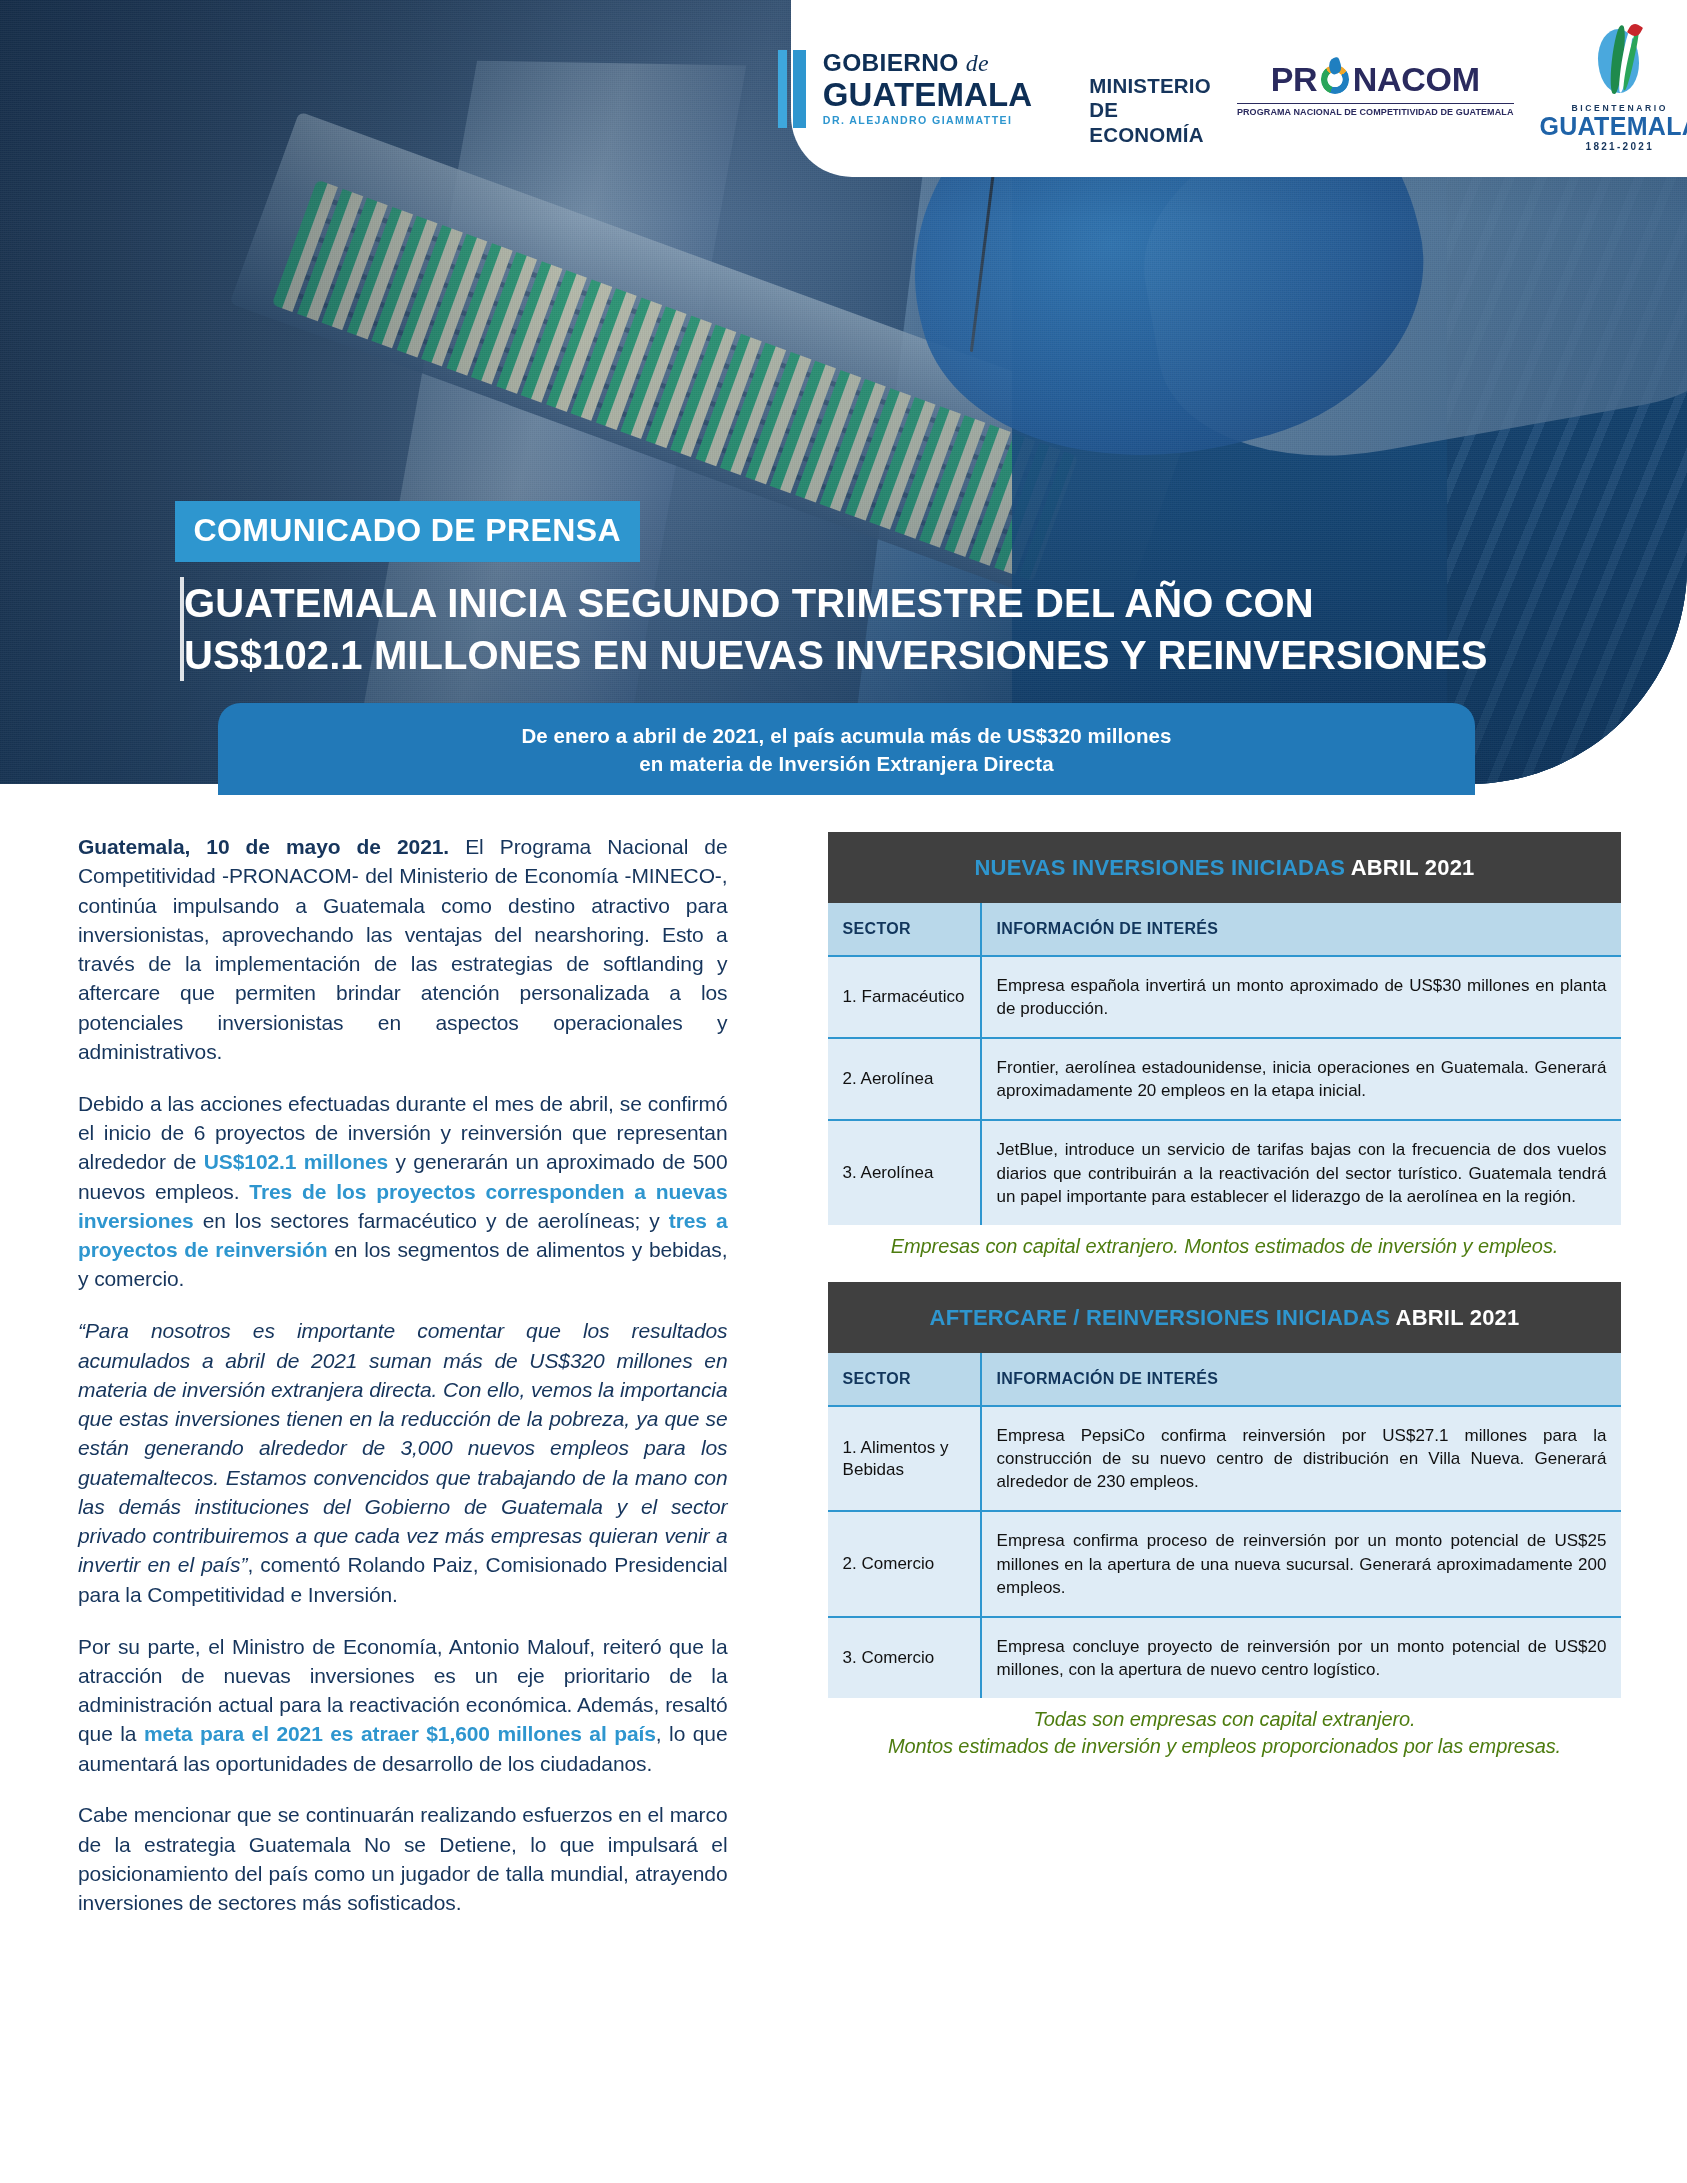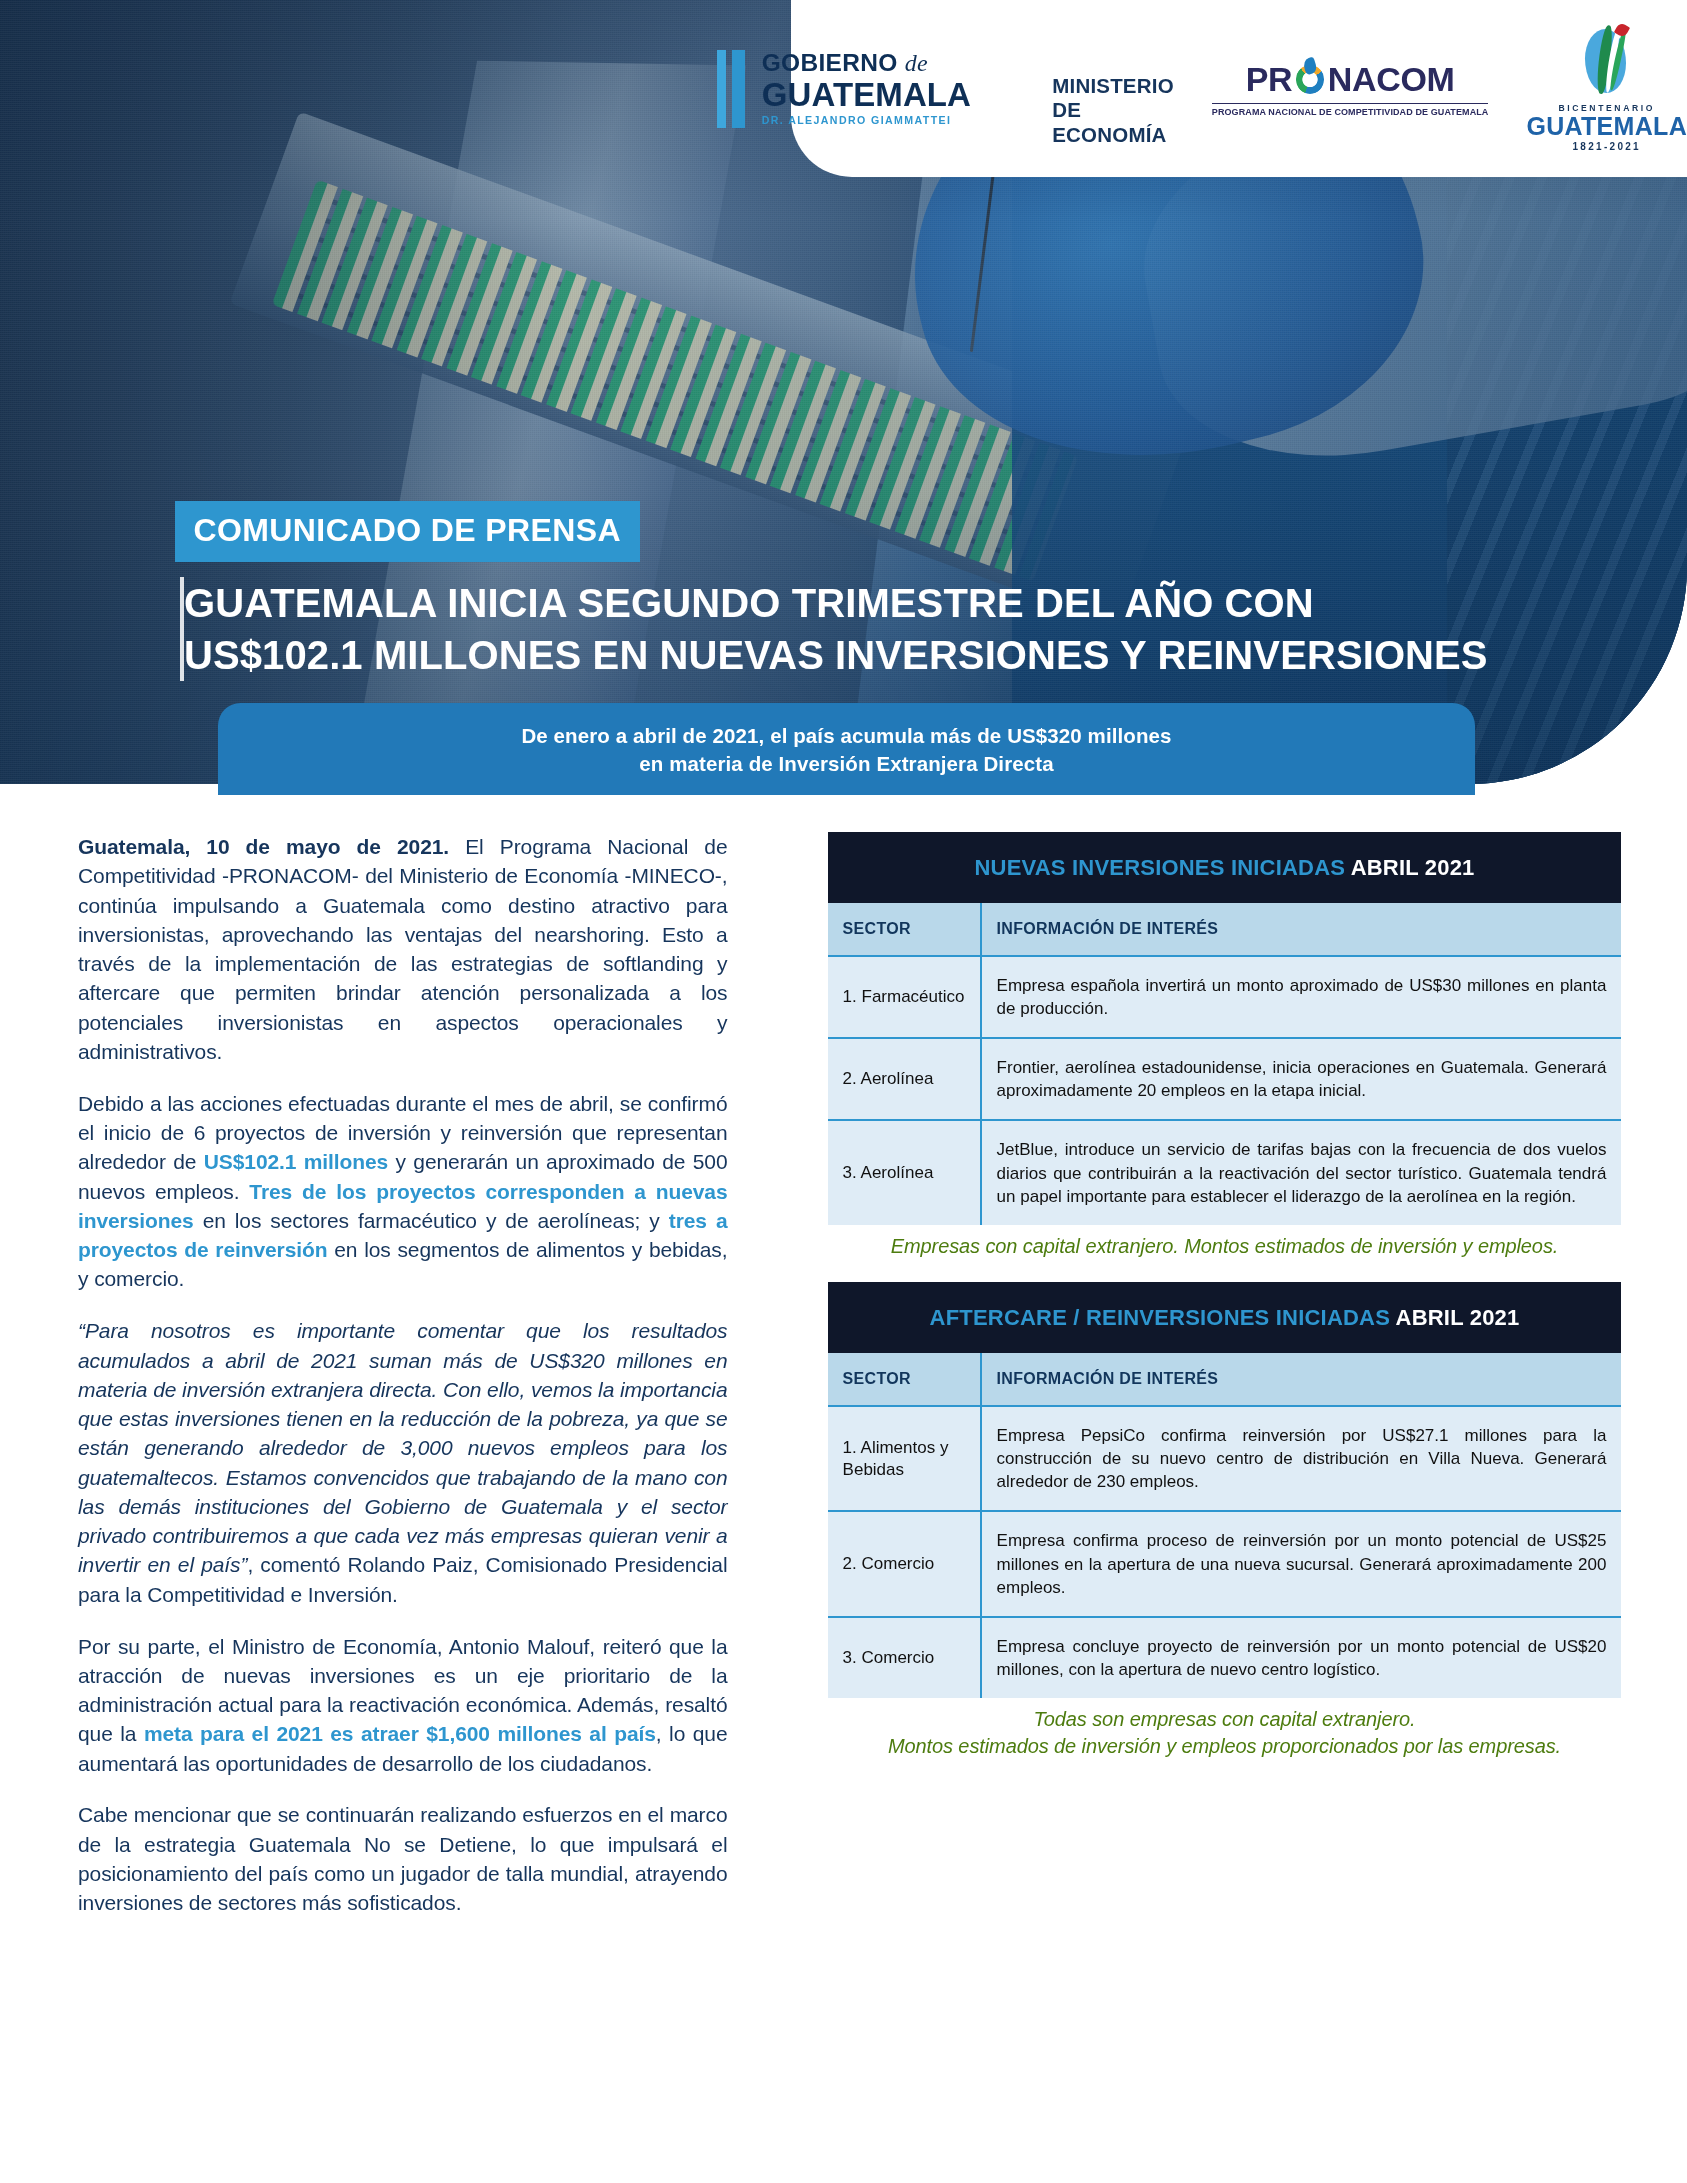--- a/index.html
+++ b/index.html
@@ -139,22 +139,22 @@
   .logo-card {
     position: absolute;
     top: 0;
     left: 791px;
     width: 896px;
     height: 177px;
     background: #ffffff;
     border-bottom-left-radius: 61px;
     display: flex;
     align-items: center;
-    justify-content: flex-end;
-    gap: 38px;
+    justify-content: center;
+    gap: 26px;
     z-index: 5;
   }
   .gobierno-lockup {
     display: flex;
     align-items: center;
     gap: 17px;
   }
   .gob-bars {
     display: flex;
     gap: 6px;
@@ -322,21 +322,21 @@
     text-align: justify;
     margin: 0 0 22.5px 0;
     letter-spacing: -0.1px;
   }
   .para b { font-weight: 700; }
   .hl { color: #2e96cf; font-weight: 700; }
 
   
   .tbl-block { margin-bottom: 12px; }
   .tbl-title {
-    background: #0f172a;
+    background: #404040;
     color: #ffffff;
     text-align: center;
     font-size: 22px;
     font-weight: 700;
     letter-spacing: 0.2px;
     padding: 22.5px 6.6px 22.5px;
   }
   .tbl-title .accent { color: #2e96cf; }
   table.data {
     width: 100%;

